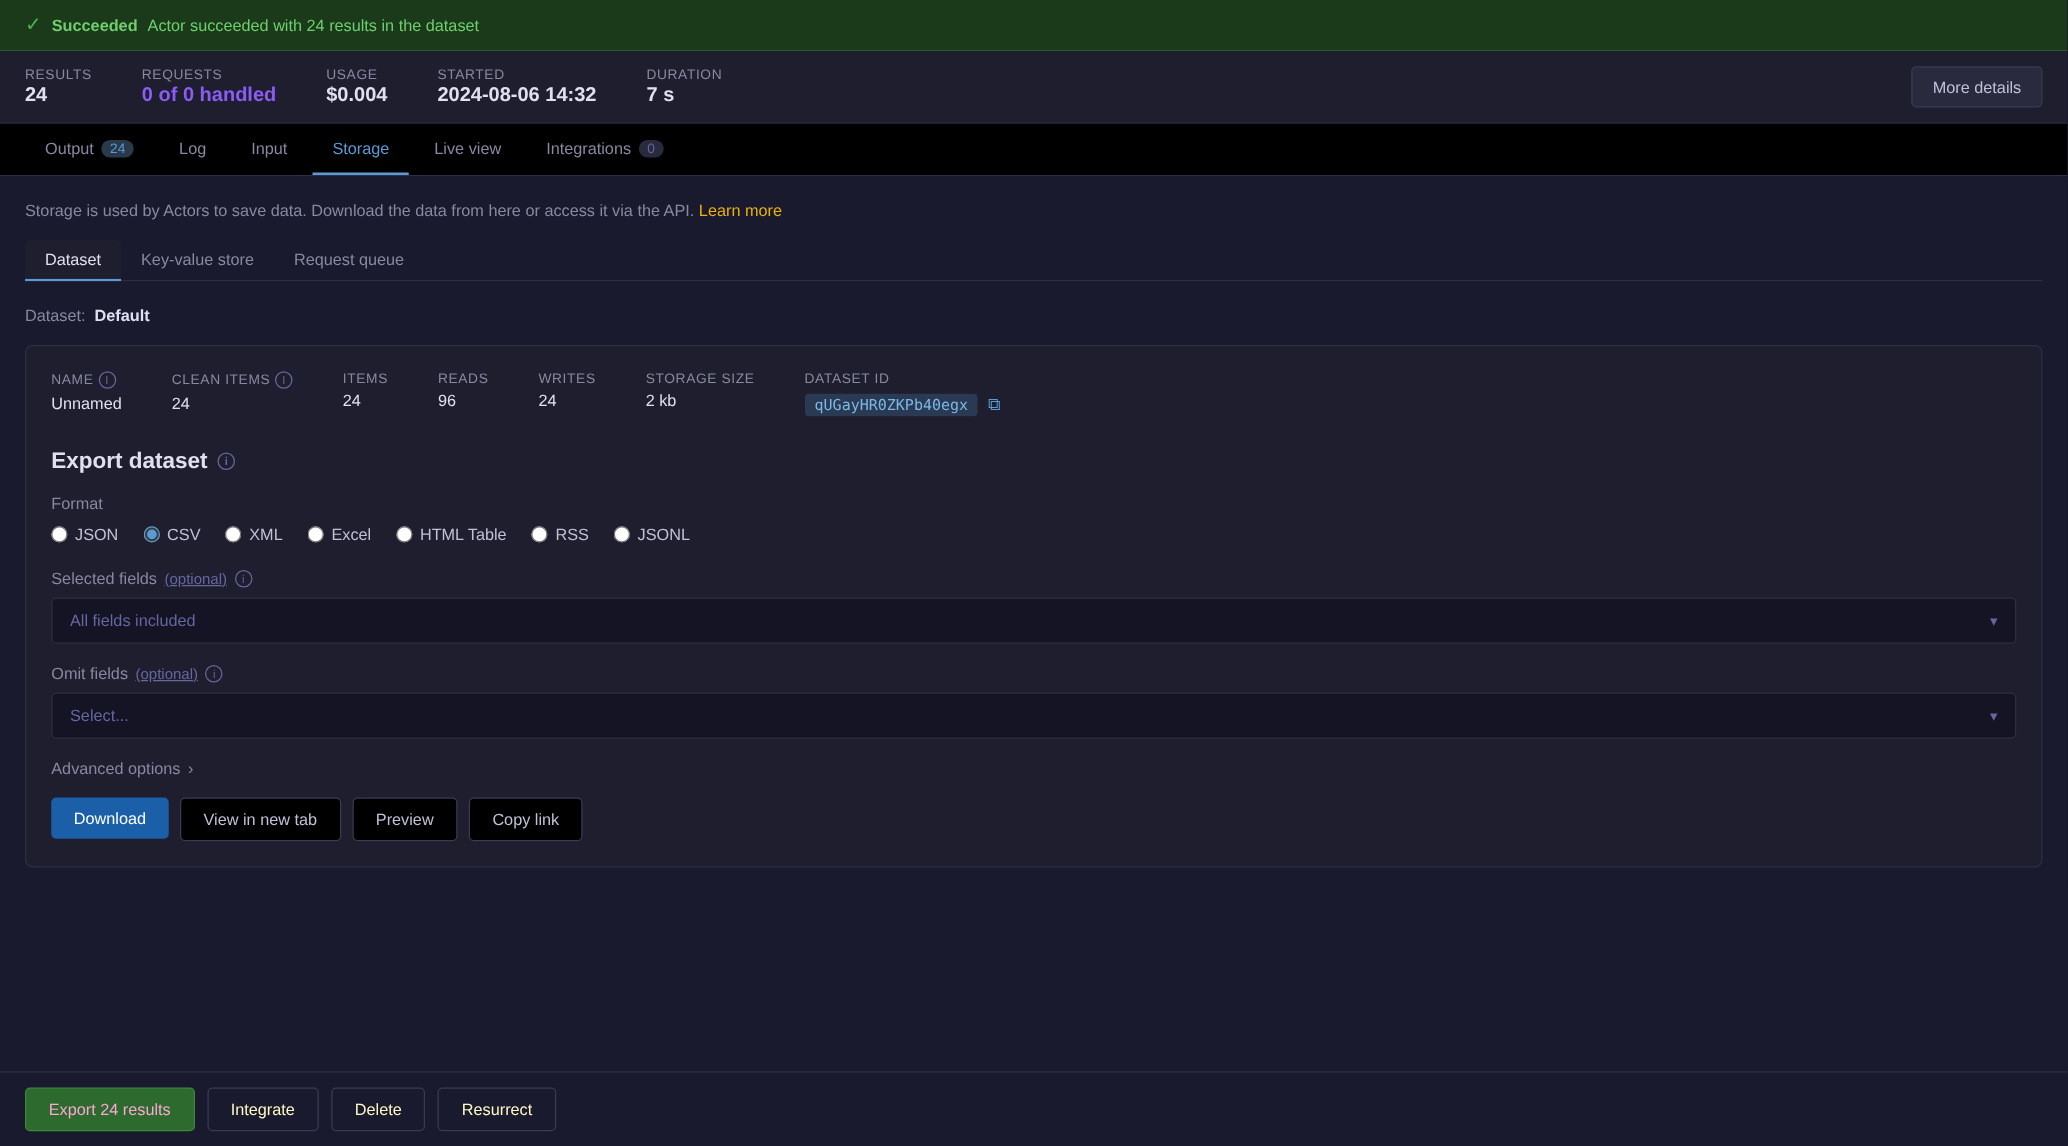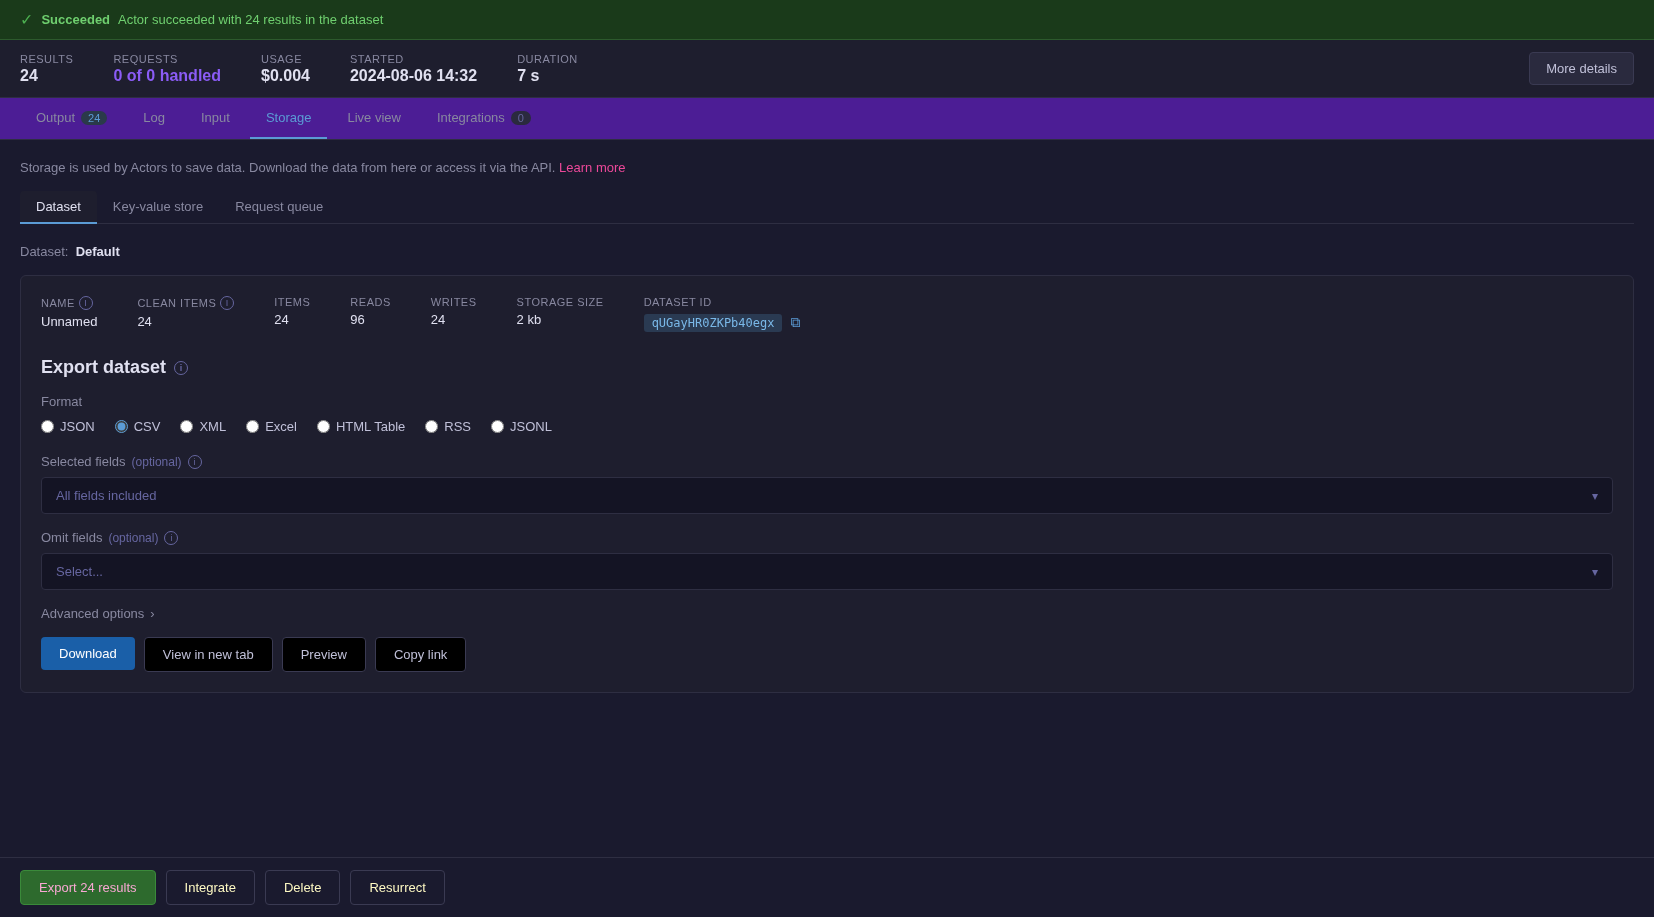--- a/index.html
+++ b/index.html
@@ -44,21 +44,21 @@
       background: #2a2a3e;
       border: 1px solid #3a3a52;
       color: #c0c0d8;
       padding: 8px 16px;
       border-radius: 4px;
       cursor: pointer;
       font-size: 13px;
     }
 
     .tabs-nav {
-      background: #4c1d95;
+      background: #000000;
       border-bottom: 1px solid #2e2e42;
       padding: 0 20px;
       display: flex;
       gap: 4px;
     }
 
     .tab-item {
       padding: 12px 16px;
       cursor: pointer;
       color: #8888a0;
@@ -85,21 +85,21 @@
     .main-content {
       padding: 20px;
       background: #1a1a2e;
     }
 
     .storage-desc {
       color: #8888a0;
       font-size: 13px;
       margin-bottom: 16px;
     }
-    .storage-desc a { color: #ec4899; text-decoration: none; }
+    .storage-desc a { color: #eab308; text-decoration: none; }
 
     .sub-tabs {
       display: flex;
       border-bottom: 1px solid #2e2e42;
       margin-bottom: 20px;
     }
 
     .sub-tab {
       padding: 8px 16px;
       cursor: pointer;
@@ -220,21 +220,21 @@
     }
 
     .field-label {
       font-size: 13px;
       color: #8888a0;
       margin-bottom: 8px;
       display: flex;
       align-items: center;
       gap: 6px;
     }
-    .field-label .optional { color: #6666a0; font-size: 12px; }
+    .field-label .optional { color: #6666a0; font-size: 12px; text-decoration: underline; }
 
     .select-dropdown {
       width: 100%;
       background: #141424;
       border: 1px solid #2e2e42;
       color: #6666a0;
       padding: 10px 14px;
       border-radius: 4px;
       font-size: 13px;
       margin-bottom: 16px;

